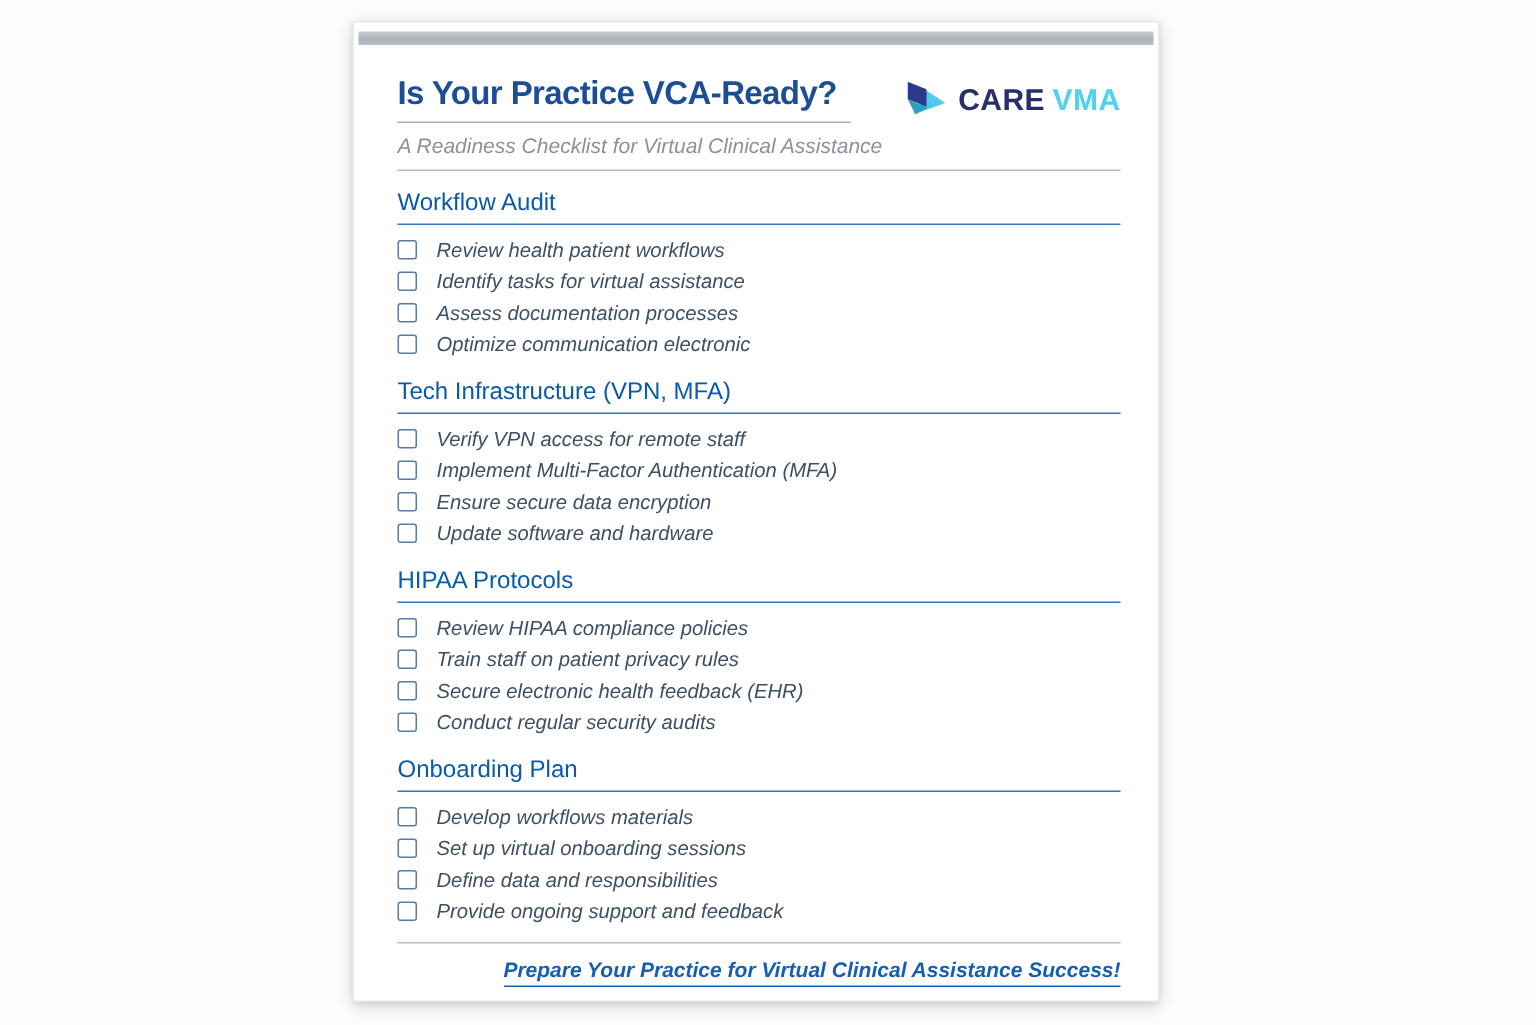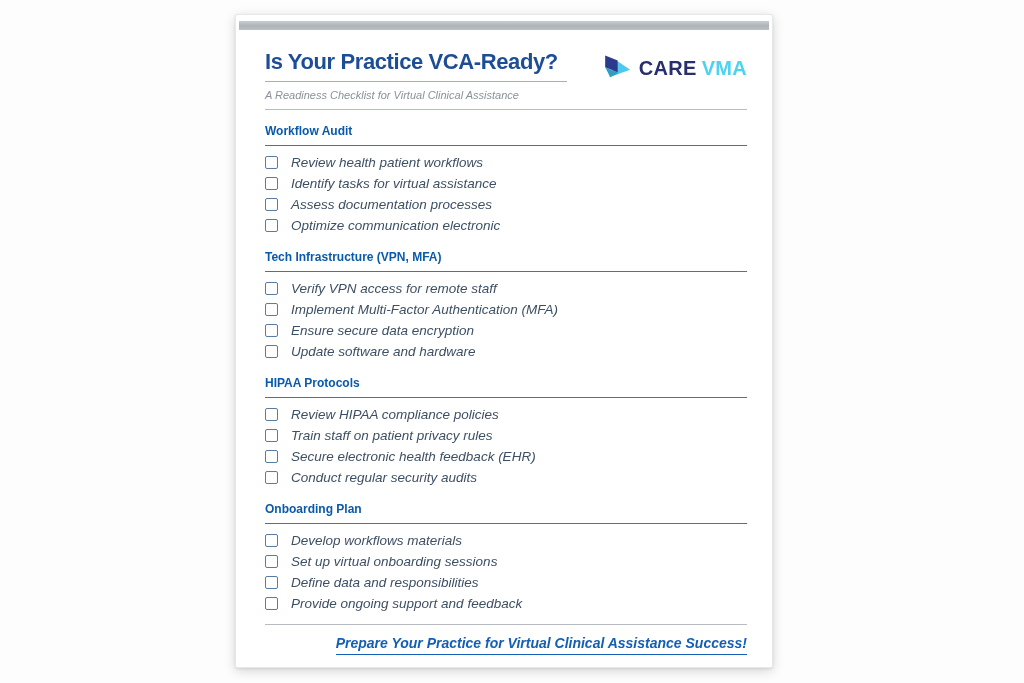--- a/index.html
+++ b/index.html
@@ -36,21 +36,21 @@
     left:3px; right:3px; top:6px; height:9px;
     background:linear-gradient(180deg,#c9cdd2 0%,#aeb3b9 55%,#bcc1c6 100%);
   }
   .content{
     position:absolute;
     left:29px; right:25px; top:30px; bottom:0;
   }
   .title-row{
     display:flex;
     justify-content:space-between;
-    align-items:flex-end;
+    align-items:center;
     margin-top:3px;
     gap:16px;
   }
   .title-block{ width:302px; }
   h1.page-title{
     font-size:22px;
     font-weight:bold;
     letter-spacing:-0.4px;
     color:var(--c-title);
     line-height:28px;
@@ -68,32 +68,32 @@
   .logo-text{
     font-size:20px;
     font-weight:800;
     letter-spacing:0.3px;
     white-space:nowrap;
   }
   .logo-text .care{color:var(--c-logo-navy);}
   .logo-text .vma{color:var(--c-logo-cyan);margin-left:5px;}
   .subtitle{
     margin-top:7px;
-    font-size:11px;
+    font-size:14px;
     font-style:italic;
     color:var(--c-subtitle);
   }
   .header-rule{
     margin-top:8px;
     border-bottom:1px solid var(--c-rule);
   }
   h2.section-heading{
     margin-top:12px;
-    font-size:12px;
-    font-weight:bold;
+    font-size:16px;
+    font-weight:normal;
     color:var(--c-heading);
     line-height:19px;
     padding-bottom:4px;
     border-bottom:1.5px solid var(--c-heading-rule);
   }
   ul.checklist{
     list-style:none;
     margin-top:6px;
   }
   ul.checklist li{

